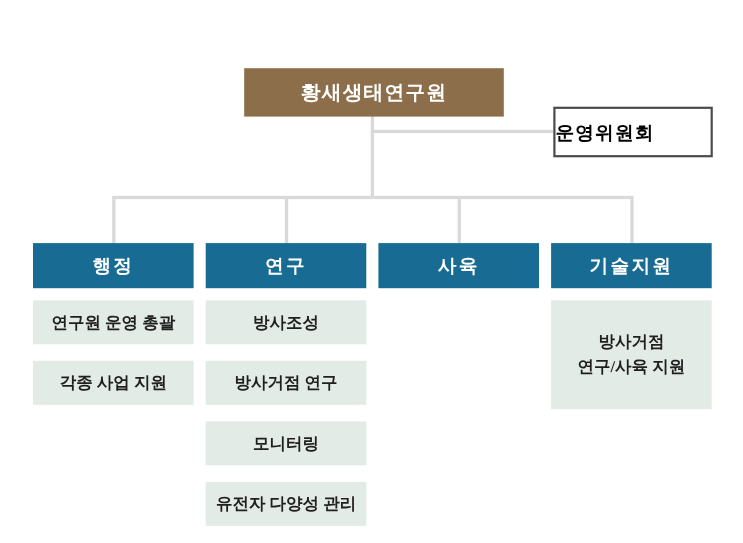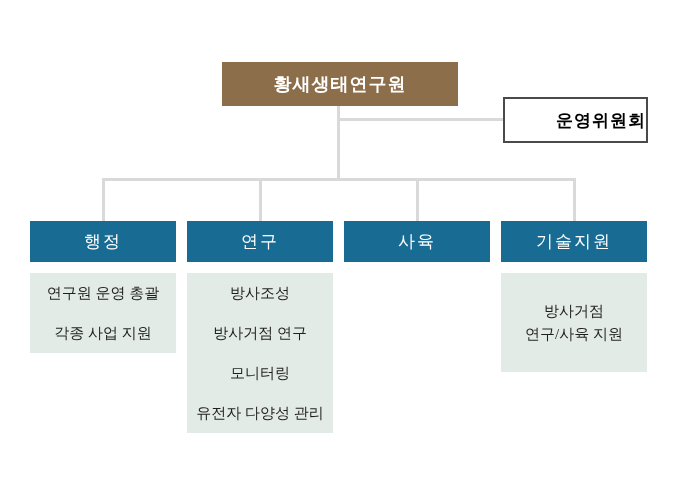--- a/index.html
+++ b/index.html
@@ -25,39 +25,39 @@
   .root-box {
     position: absolute; left: 222px; top: 30px; width: 236px; height: 44px;
     background: #8c6e4a; color: #ffffff;
     display: flex; align-items: center; justify-content: center;
     font-size: 18px; font-weight: bold; letter-spacing: 1px; margin-top: 32px;
   }
   
   .committee-box {
     position: absolute; left: 503px; top: 97px; width: 145px; height: 46px;
     background: #ffffff; border: 2px solid #4a4a4a; box-sizing: border-box;
-    display: flex; align-items: center; justify-content: flex-end;
+    display: flex; align-items: center; justify-content: flex-start;
     font-size: 17px; font-weight: bold; color: #000000; letter-spacing: 1px;
   }
   
   .col { position: absolute; top: 221px; width: 146px; }
   .col-0 { left: 30px; }
   .col-1 { left: 187px; }
   .col-2 { left: 344px; }
   .col-3 { left: 501px; }
   .dept-header {
     height: 41px; background: #186b93; color: #ffffff;
     display: flex; align-items: center; justify-content: center;
-    font-size: 17px; font-weight: normal; letter-spacing: 2px;
+    font-size: 17px; font-weight: bold; letter-spacing: 2px;
     margin-bottom: 11px;
   }
   .dept-item {
     height: 40px; background: #e3ebe6; color: #1f1f1f;
     display: flex; align-items: center; justify-content: center;
-    font-size: 15px; text-align: center;
+    font-size: 15px; margin-bottom: 15px; text-align: center; font-weight: bold;
   }
   .dept-item.tall {
     height: 99px; flex-direction: column; line-height: 1.5;
   }
 </style>
 </head>
 <body>
 
 <div class="canvas">
 

